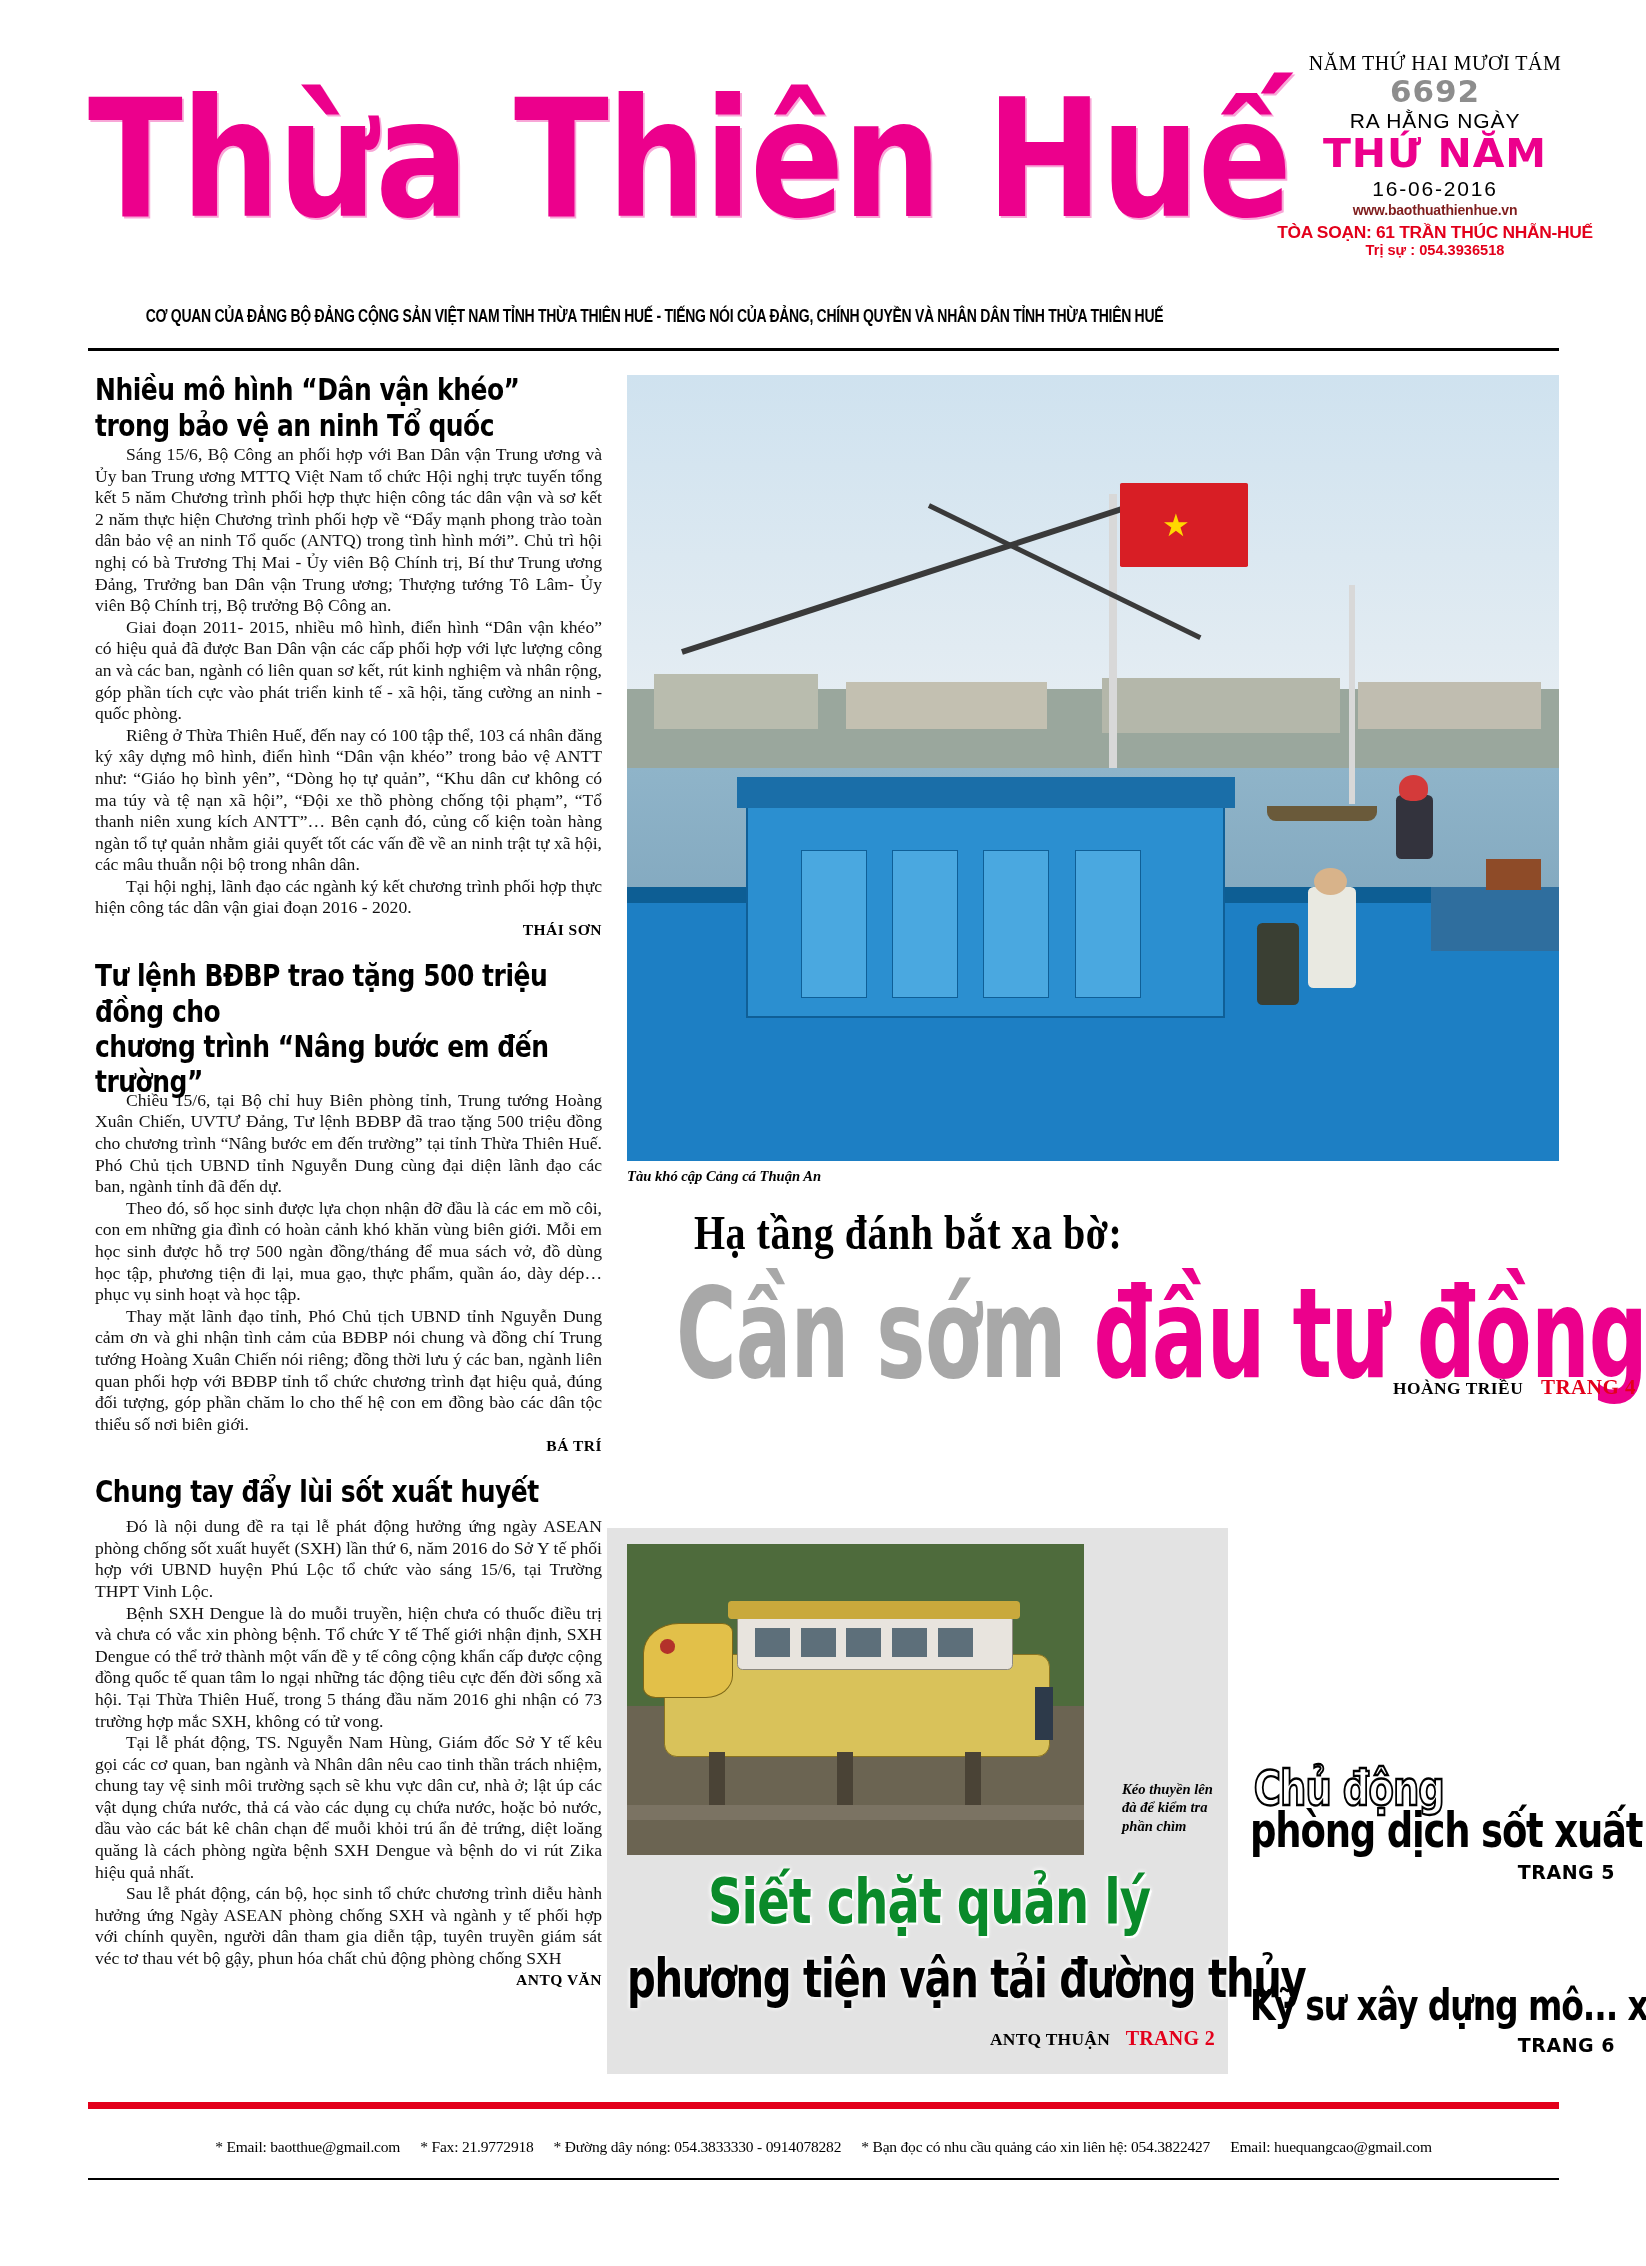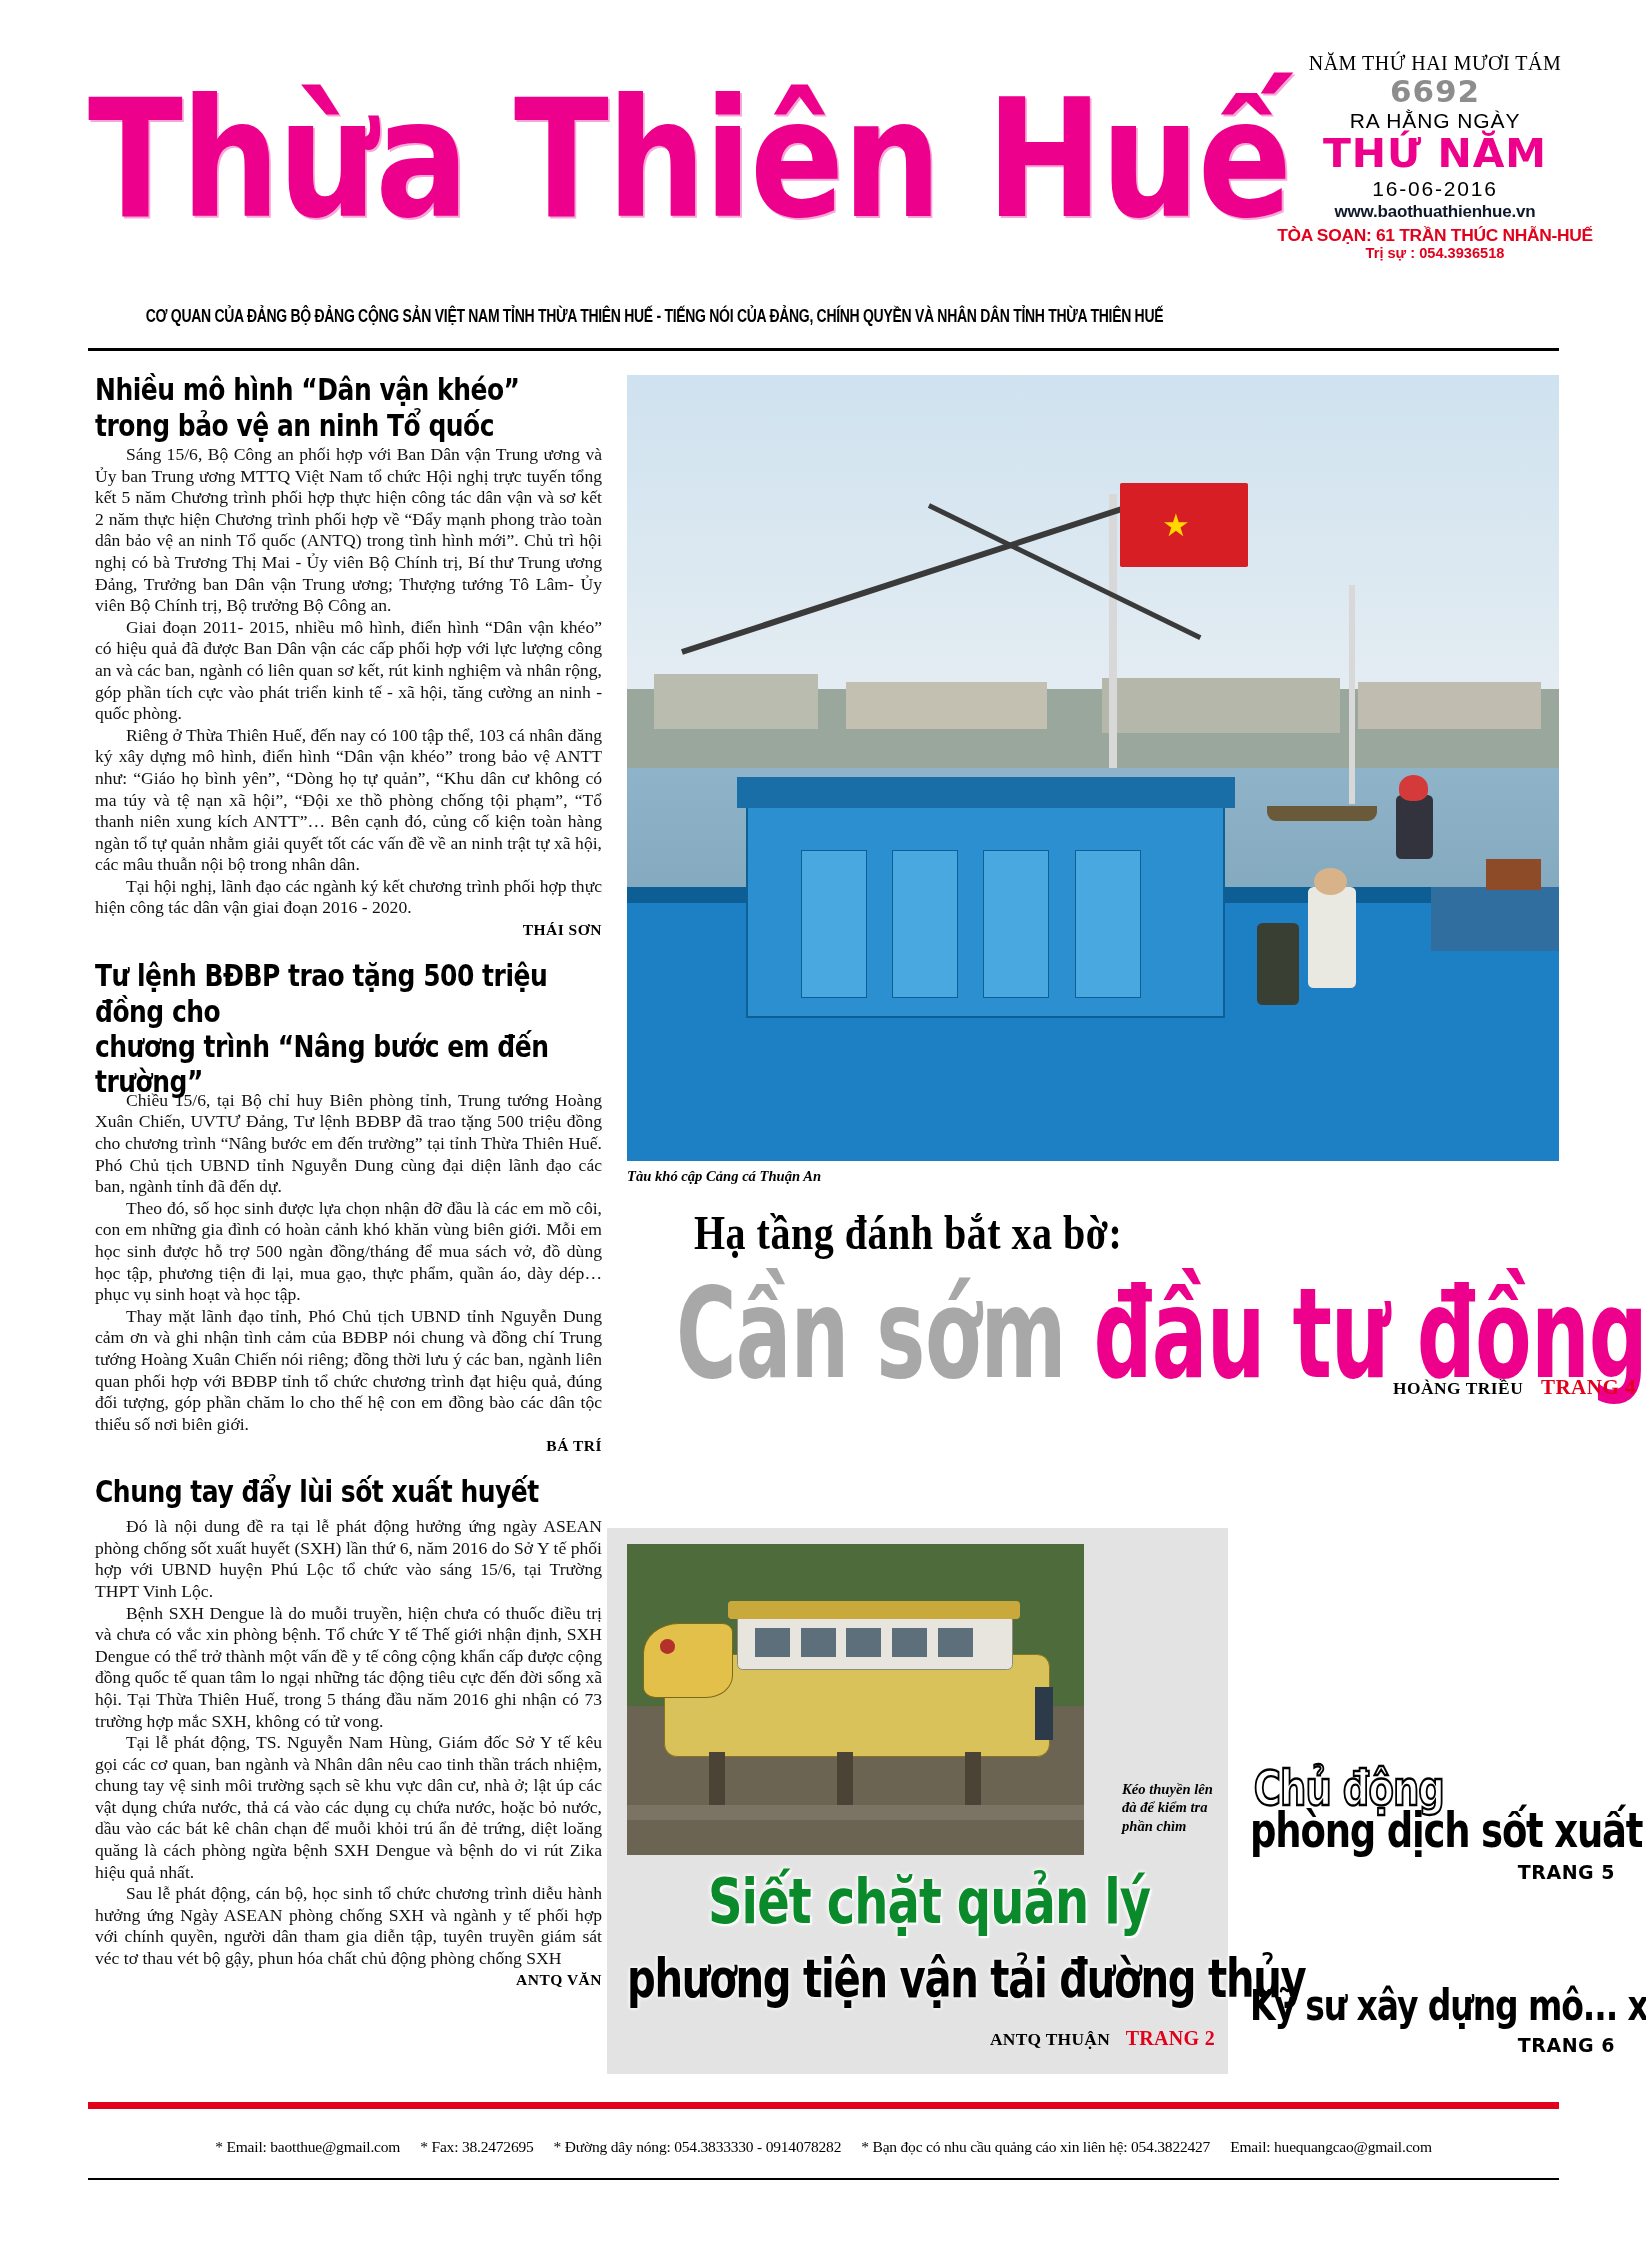--- a/index.html
+++ b/index.html
@@ -108,23 +108,23 @@
   .mr-date {
     font-family: "Liberation Sans", sans-serif;
     font-size: 21px;
     letter-spacing: 1.8px;
     color: #000;
     margin-bottom: 4.6px;
   }
   .mr-web {
     font-family: "Liberation Sans", sans-serif;
     font-weight: 700;
-    font-size: 17px;
+    font-size: 14px;
     letter-spacing: -0.2px;
-    color: #0f172a;
+    color: #7f1d1d;
     margin-bottom: 6.4px;
   }
   .mr-office {
     font-family: "Liberation Sans", sans-serif;
     font-weight: 700;
     font-size: 17.4px;
     letter-spacing: -0.3px;
     color: #e3001b;
     margin-bottom: 1.8px;
   }
@@ -614,20 +614,20 @@
 
   <div class="teaser" id="teaser-2">
     <div class="t-single">Kỹ sư xây dựng mô... xốp</div>
     <div class="t-trang">TRANG 6</div>
   </div>
 
   <div class="rule-bot"></div>
   <div class="rule-bot2"></div>
   <div class="footer">
     <span>* Email: baotthue@gmail.com</span>
-    <span>* Fax: 38.2472695</span>
+    <span>* Fax: 21.9772918</span>
     <span>* Đường dây nóng: 054.3833330 - 0914078282</span>
     <span>* Bạn đọc có nhu cầu quảng cáo xin liên hệ: 054.3822427</span>
     <span>Email: huequangcao@gmail.com</span>
   </div>
 
 </div>
 
 
 </body></html>

